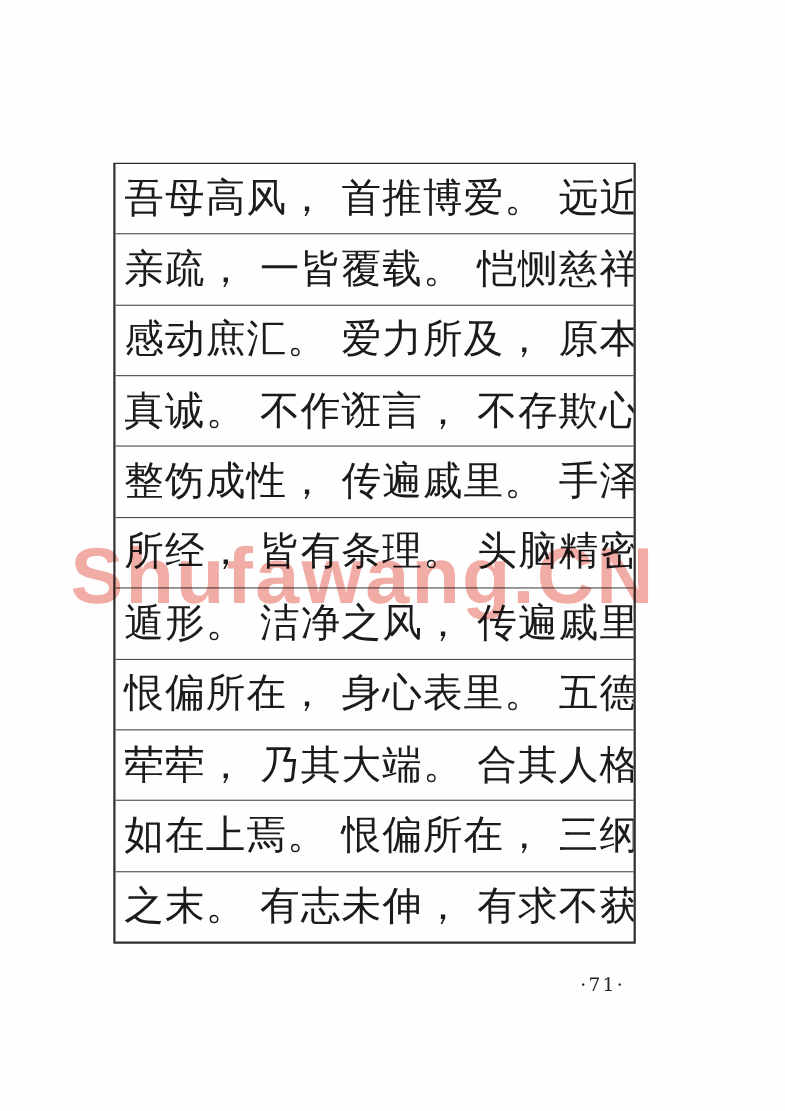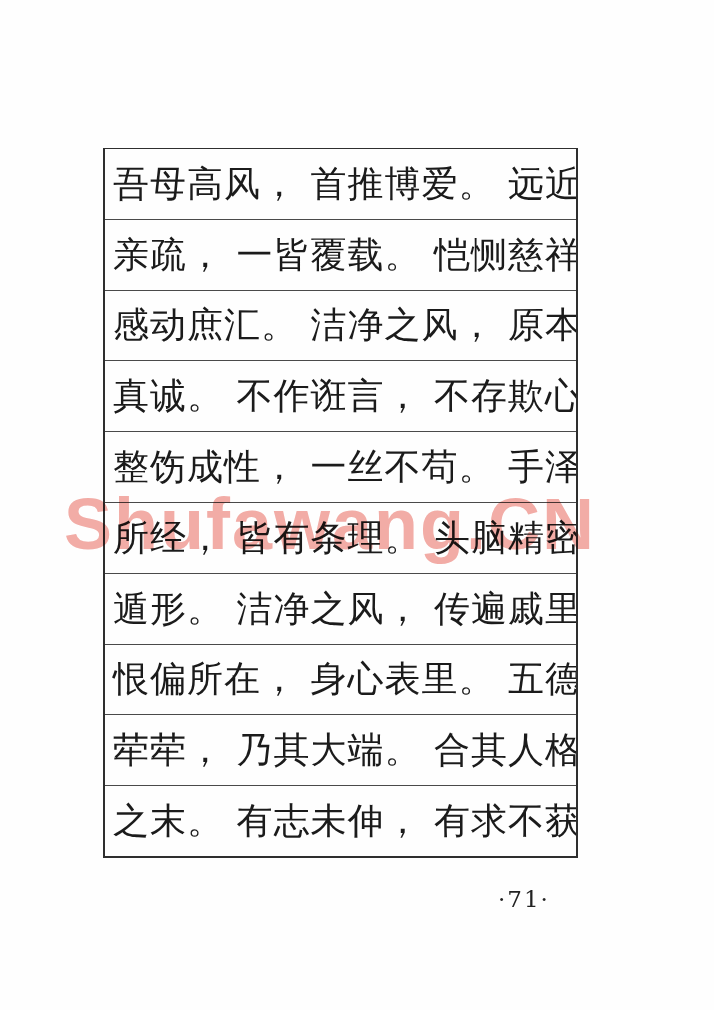--- a/index.html
+++ b/index.html
@@ -56,43 +56,44 @@
     opacity: 0.72;
     mix-blend-mode: multiply;
     z-index: 3;
     pointer-events: none;
     white-space: nowrap;
   }
   .page-number {
     position: absolute;
     left: 498px; top: 886px;
     width: 70px;
-    text-align: left;
-    font-size: 23px;
+    text-align: right;
+    font-size: 17px;
     letter-spacing: 2px;
     color: #222222;
     font-family: "DejaVu Serif", "Liberation Serif", serif;
     z-index: 2;
   }
 </style>
 </head>
 <body>
 
 <div class="page">
 
   <div class="calligraphy-grid">
     <div class="cal-row">吾母高风， 首推博爱。 远近</div>
     <div class="cal-row">亲疏， 一皆覆载。 恺恻慈祥，</div>
-    <div class="cal-row">感动庶汇。 洁净之风， 原本</div>
+    <div class="cal-row">感动庶汇。 爱力所及， 原本</div>
     <div class="cal-row">真诚。 不作诳言， 不存欺心。</div>
-    <div class="cal-row">整饬成性， 一丝不苟。 手泽</div>
+    <div class="cal-row">整饬成性， 传遍戚里。 手泽</div>
     <div class="cal-row">所经， 皆有条理。 头脑精密，</div>
     <div class="cal-row">遁形。 洁净之风， 传遍戚里。</div>
     <div class="cal-row">恨偏所在， 身心表里。 五德</div>
     <div class="cal-row">荦荦， 乃其大端。 合其人格，</div>
+    <div class="cal-row">如在上焉。 恨偏所在， 三纲</div>
     <div class="cal-row">之末。 有志未伸， 有求不获。</div>
   </div>
 
   <div class="watermark">Shufawang.CN</div>
 
   <div class="page-number">·71·</div>
 
 </div>
 
 </body></html>

